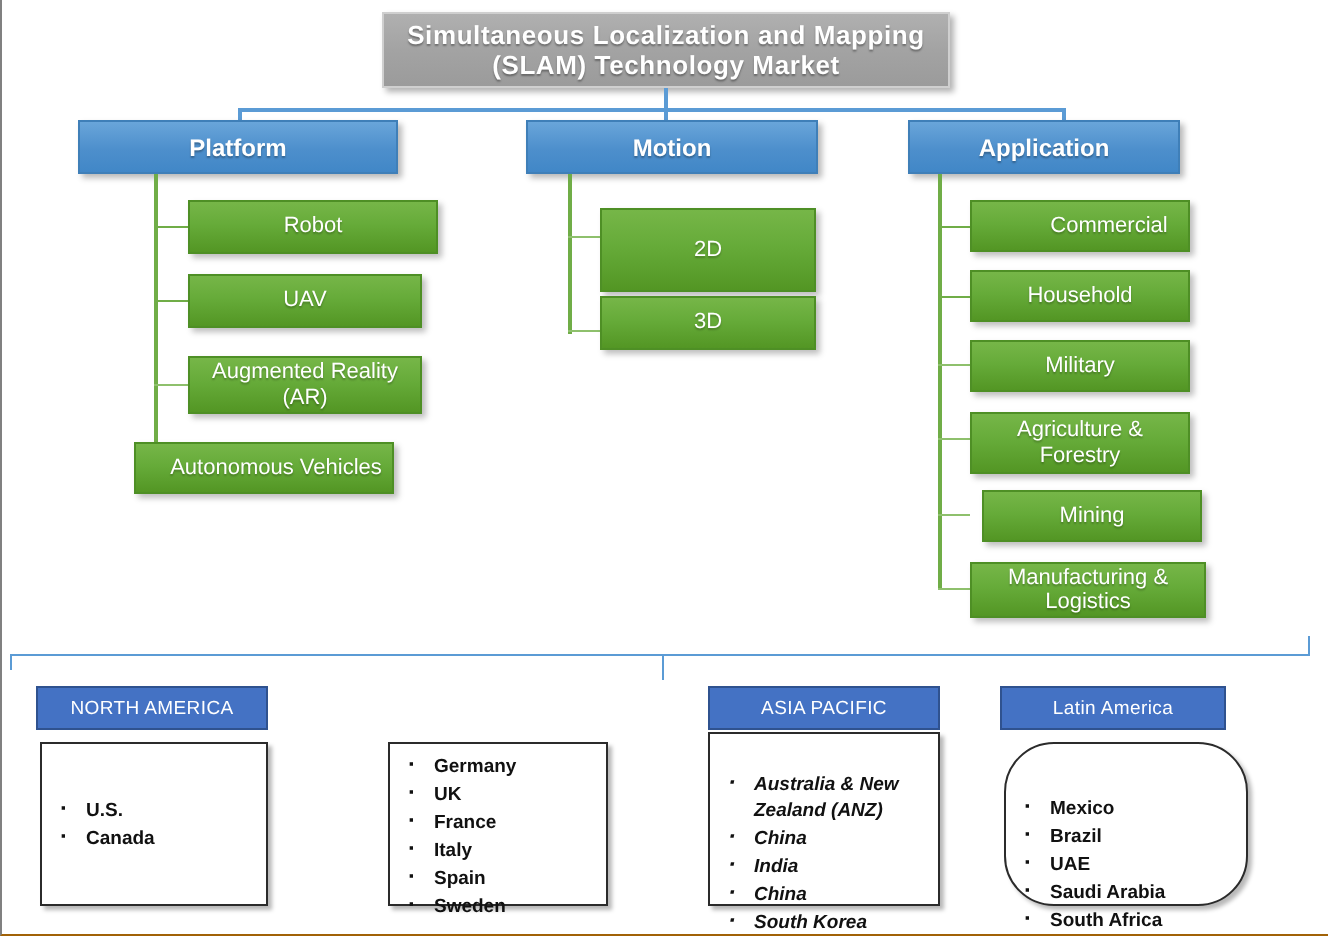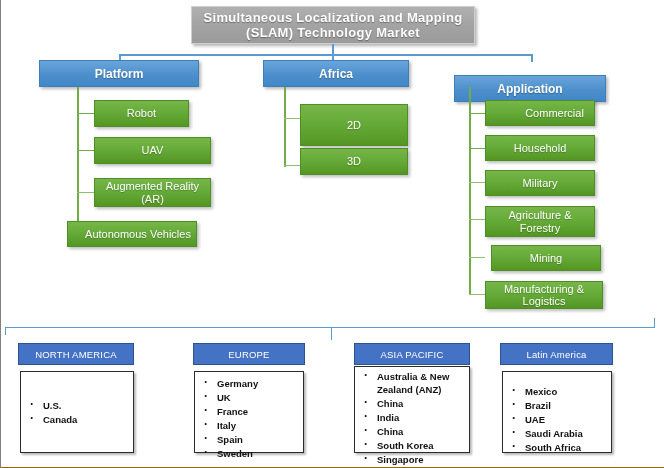--- a/index.html
+++ b/index.html
@@ -147,35 +147,35 @@
 
   <div class="col-head" style="left:38px; top:60px; width:160px;">Platform</div>
 
   <div class="conn-g" style="left:76px; top:87px; width:2px; height:152px;"></div>
 
   <div class="conn-g" style="left:76px; top:113px; width:17px; height:1px;"></div>
   <div class="conn-g" style="left:76px; top:150px; width:17px; height:1px;"></div>
   <div class="conn-gd" style="left:76px; top:192px; width:17px; height:1px;"></div>
   <div class="conn-gd" style="left:76px; top:234px; width:17px; height:1px;"></div>
 
-  <div class="leaf" style="left:93px; top:100px; width:95px; height:27px;">Robot</div>
+  <div class="leaf" style="left:93px; top:100px; width:125px; height:27px;">Robot</div>
   <div class="leaf" style="left:93px; top:137px; width:117px; height:27px;">UAV</div>
   <div class="leaf" style="left:93px; top:178px; width:117px; height:29px;">Augmented Reality (AR)</div>
   <div class="leaf" style="left:66px; top:221px; width:130px; height:26px;padding-left:16px;">Autonomous Vehicles</div>
 
-  <div class="col-head" style="left:262px; top:60px; width:146px;">Africa</div>
+  <div class="col-head" style="left:262px; top:60px; width:146px;">Motion</div>
 
   <div class="conn-g" style="left:283px; top:87px; width:2px; height:80px;"></div>
   <div class="conn-gd" style="left:283px; top:118px; width:16px; height:1px;"></div>
   <div class="conn-gd" style="left:283px; top:165px; width:16px; height:1px;"></div>
 
   <div class="leaf" style="left:299px; top:104px; width:108px; height:42px;">2D</div>
   <div class="leaf" style="left:299px; top:148px; width:108px; height:27px;">3D</div>
 
-  <div class="col-head" style="left:453px; top:60px; width:152px;margin-top:15px;">Application</div>
+  <div class="col-head" style="left:453px; top:60px; width:136px;">Application</div>
 
   <div class="conn-g" style="left:468px; top:87px; width:2px; height:208px;"></div>
   <div class="conn-g" style="left:468px; top:113px; width:16px; height:1px;"></div>
   <div class="conn-g" style="left:468px; top:148px; width:16px; height:1px;"></div>
   <div class="conn-gd" style="left:468px; top:182px; width:16px; height:1px;"></div>
   <div class="conn-gd" style="left:468px; top:219px; width:16px; height:1px;"></div>
   <div class="conn-gd" style="left:468px; top:257px; width:16px; height:1px;"></div>
   <div class="conn-gd" style="left:468px; top:294px; width:16px; height:1px;"></div>
 
   <div class="leaf" style="left:484px; top:100px; width:110px; height:26px;padding-left:33px;">Commercial</div>
@@ -191,46 +191,45 @@
   <div class="conn" style="left:330px; top:327px; width:1px; height:13px;"></div>
 
   <div class="region-head" style="left:17px; top:343px; width:116px;">NORTH AMERICA</div>
   <div class="region-body rb-center" style="left:19px; top:371px; width:114px; height:82px;">
     <ul>
       <li>U.S.</li>
       <li>Canada</li>
     </ul>
   </div>
 
-  <div class="region-head" style="left:192px; top:343px; width:112px;">EUROPE</div>
   <div class="region-body" style="left:193px; top:371px; width:110px; height:82px;">
     <ul>
       <li>Germany</li>
       <li>UK</li>
       <li>France</li>
       <li>Italy</li>
       <li>Spain</li>
       <li>Sweden</li>
     </ul>
   </div>
 
   <div class="region-head" style="left:353px; top:343px; width:116px;">ASIA PACIFIC</div>
-  <div class="region-body" style="left:353px; top:366px; width:116px; height:87px; padding-top:3px;">
+  <div class="region-body" style="left:353px; top:366px; width:116px; height:87px; padding-top:19px;font-style:italic;">
     <ul>
       <li>Australia &amp; New Zealand (ANZ)</li>
       <li>China</li>
       <li>India</li>
       <li>China</li>
       <li>South Korea</li>
       <li>Singapore</li>
     </ul>
   </div>
 
   <div class="region-head" style="left:499px; top:343px; width:113px;">Latin America</div>
-  <div class="region-body" style="left:501px; top:371px; width:110px; height:82px; padding-top:13px;">
+  <div class="region-body" style="left:501px; top:371px; width:122px; height:82px; padding-top:26px;border-radius:25px;">
     <ul>
       <li>Mexico</li>
       <li>Brazil</li>
       <li>UAE</li>
       <li>Saudi Arabia</li>
       <li>South Africa</li>
     </ul>
   </div>
 
 </div>

